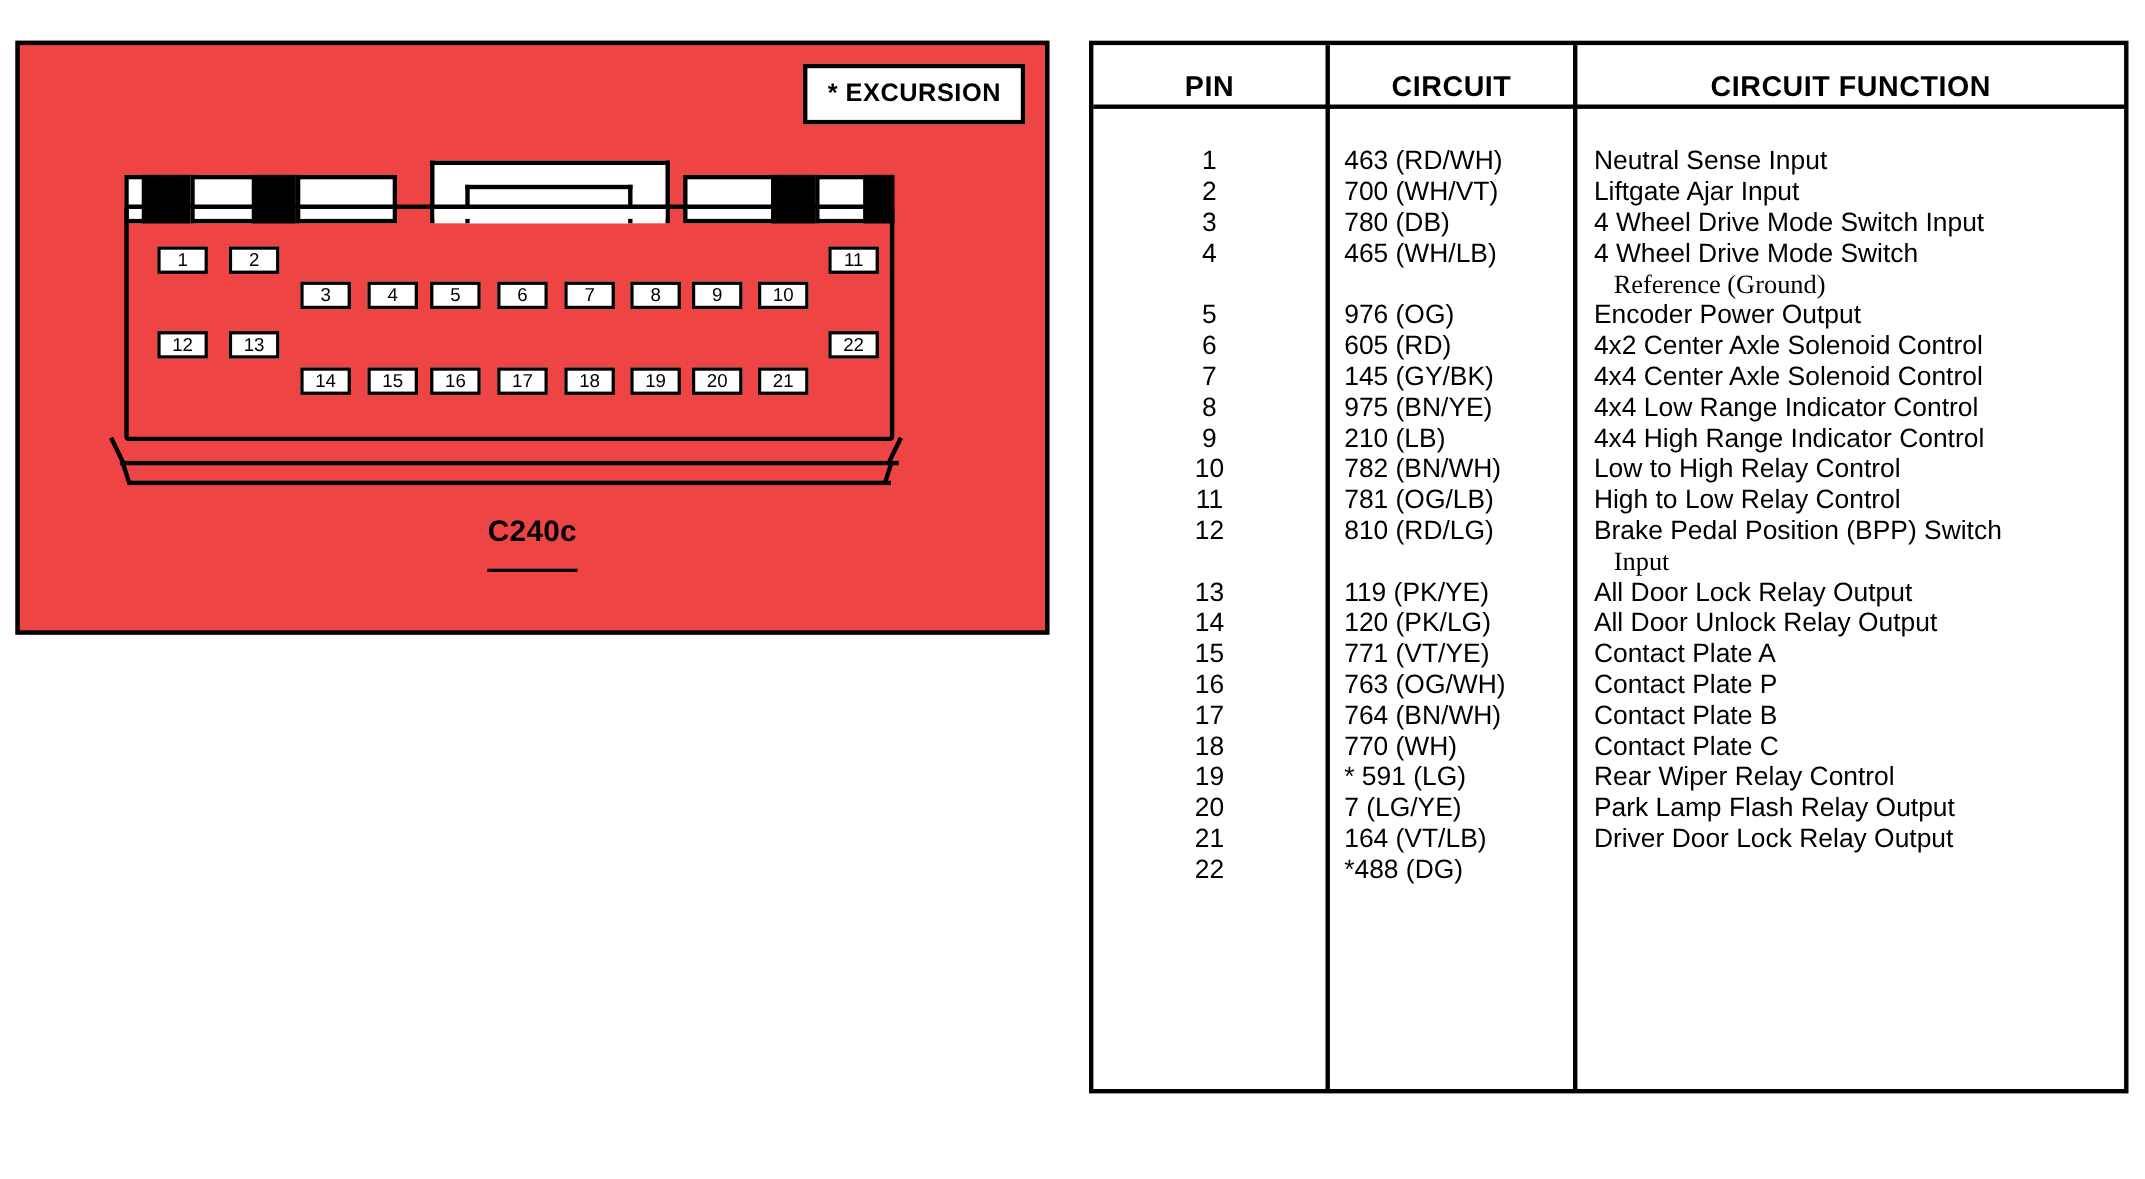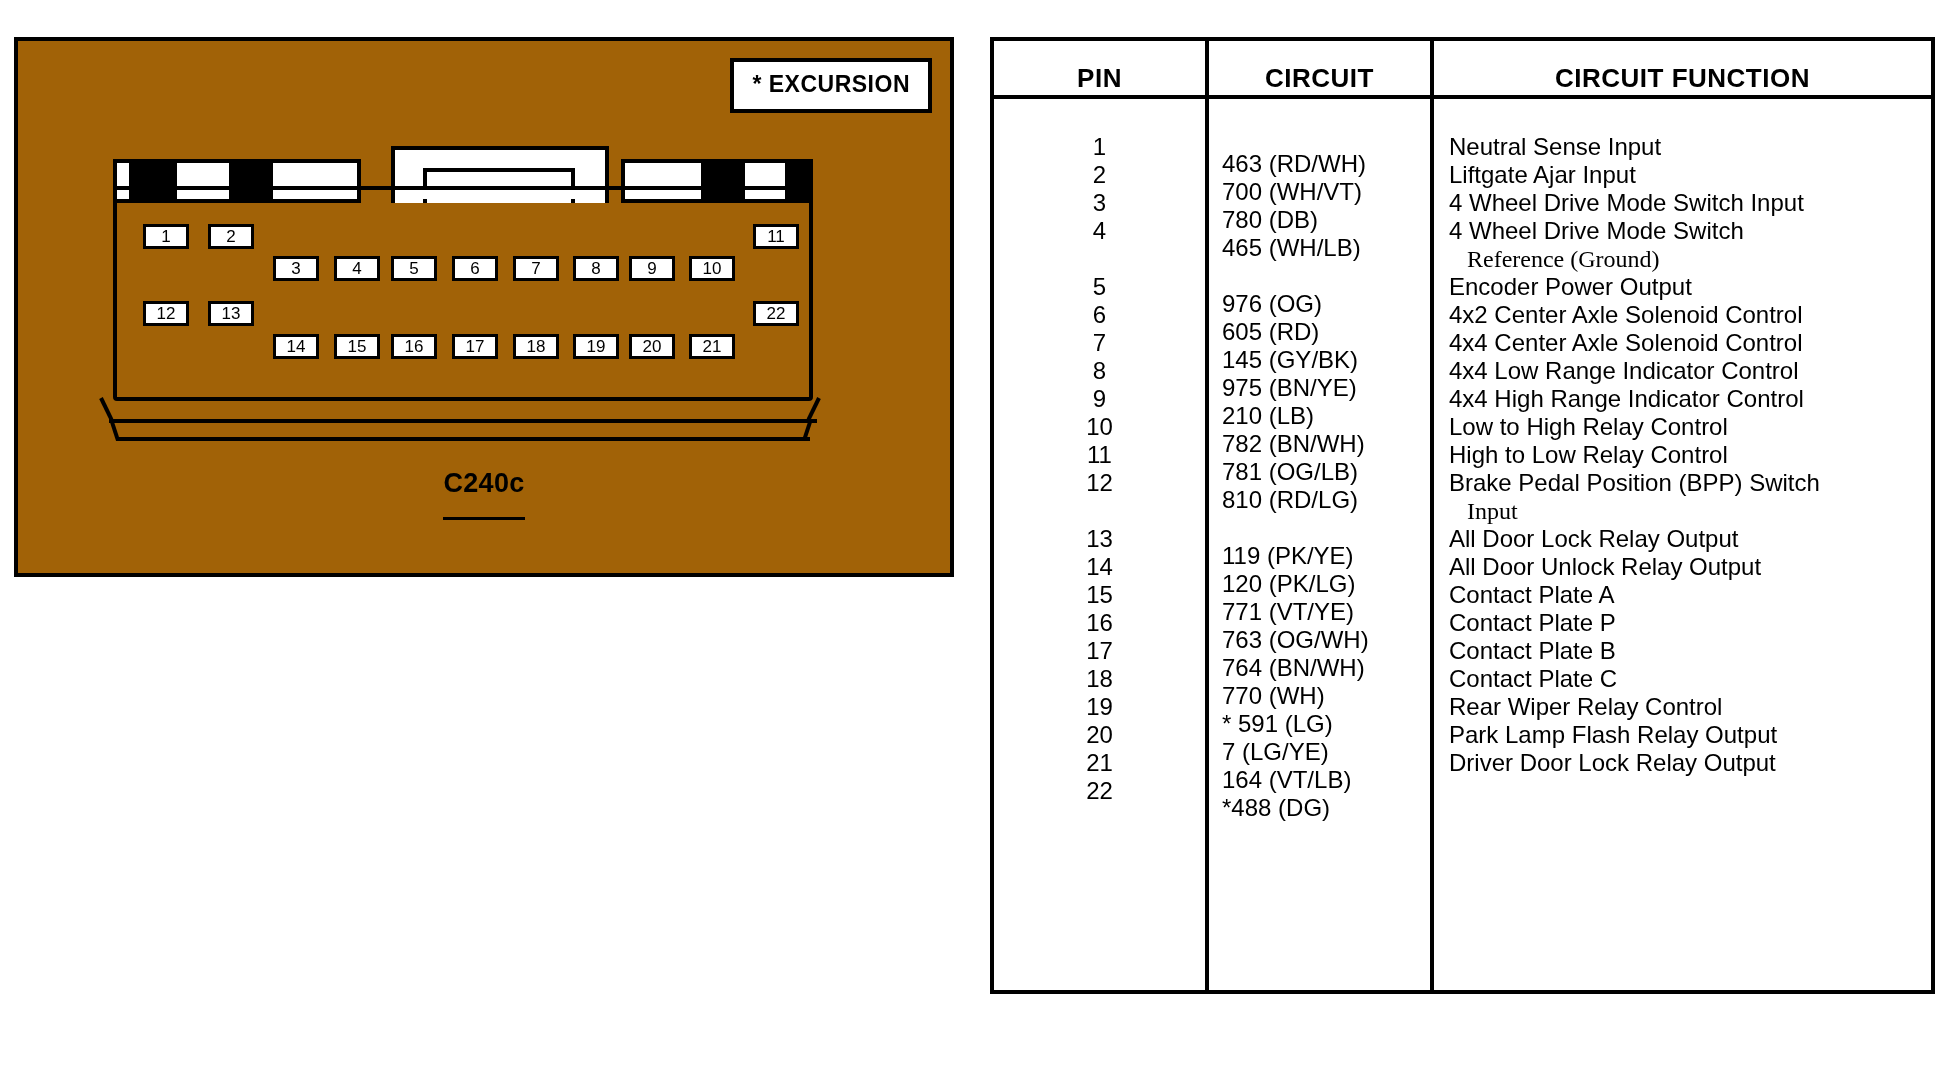--- a/index.html
+++ b/index.html
@@ -14,21 +14,21 @@
     overflow: hidden;
   }
 
   
   #connector-panel {
     position: absolute;
     left: 14px; top: 37px;
     width: 940px; height: 540px;
     border: 4px solid #000;
     box-sizing: border-box;
-    background: #a16207;
+    background: #ef4444;
   }
 
   #excursion-note {
     position: absolute;
     right: 18px; top: 17px;
     border: 4px solid #000;
     padding: 9px 18px 11px 18px;
     font-size: 23px;
     font-weight: bold;
     letter-spacing: 0.5px;
@@ -205,21 +205,20 @@
   }
   .cell-circuit {
     position: absolute;
     left: 215px; width: 221px;
     text-align: left;
     padding-left: 13px;
     box-sizing: border-box;
     font-size: 24px;
     line-height: 28px;
     white-space: nowrap;
-    margin-top: 17px;
   }
   .cell-function {
     position: absolute;
     left: 440px; width: 500px;
     text-align: left;
     padding-left: 15px;
     box-sizing: border-box;
     font-size: 24px;
     line-height: 28px;
     white-space: nowrap;

